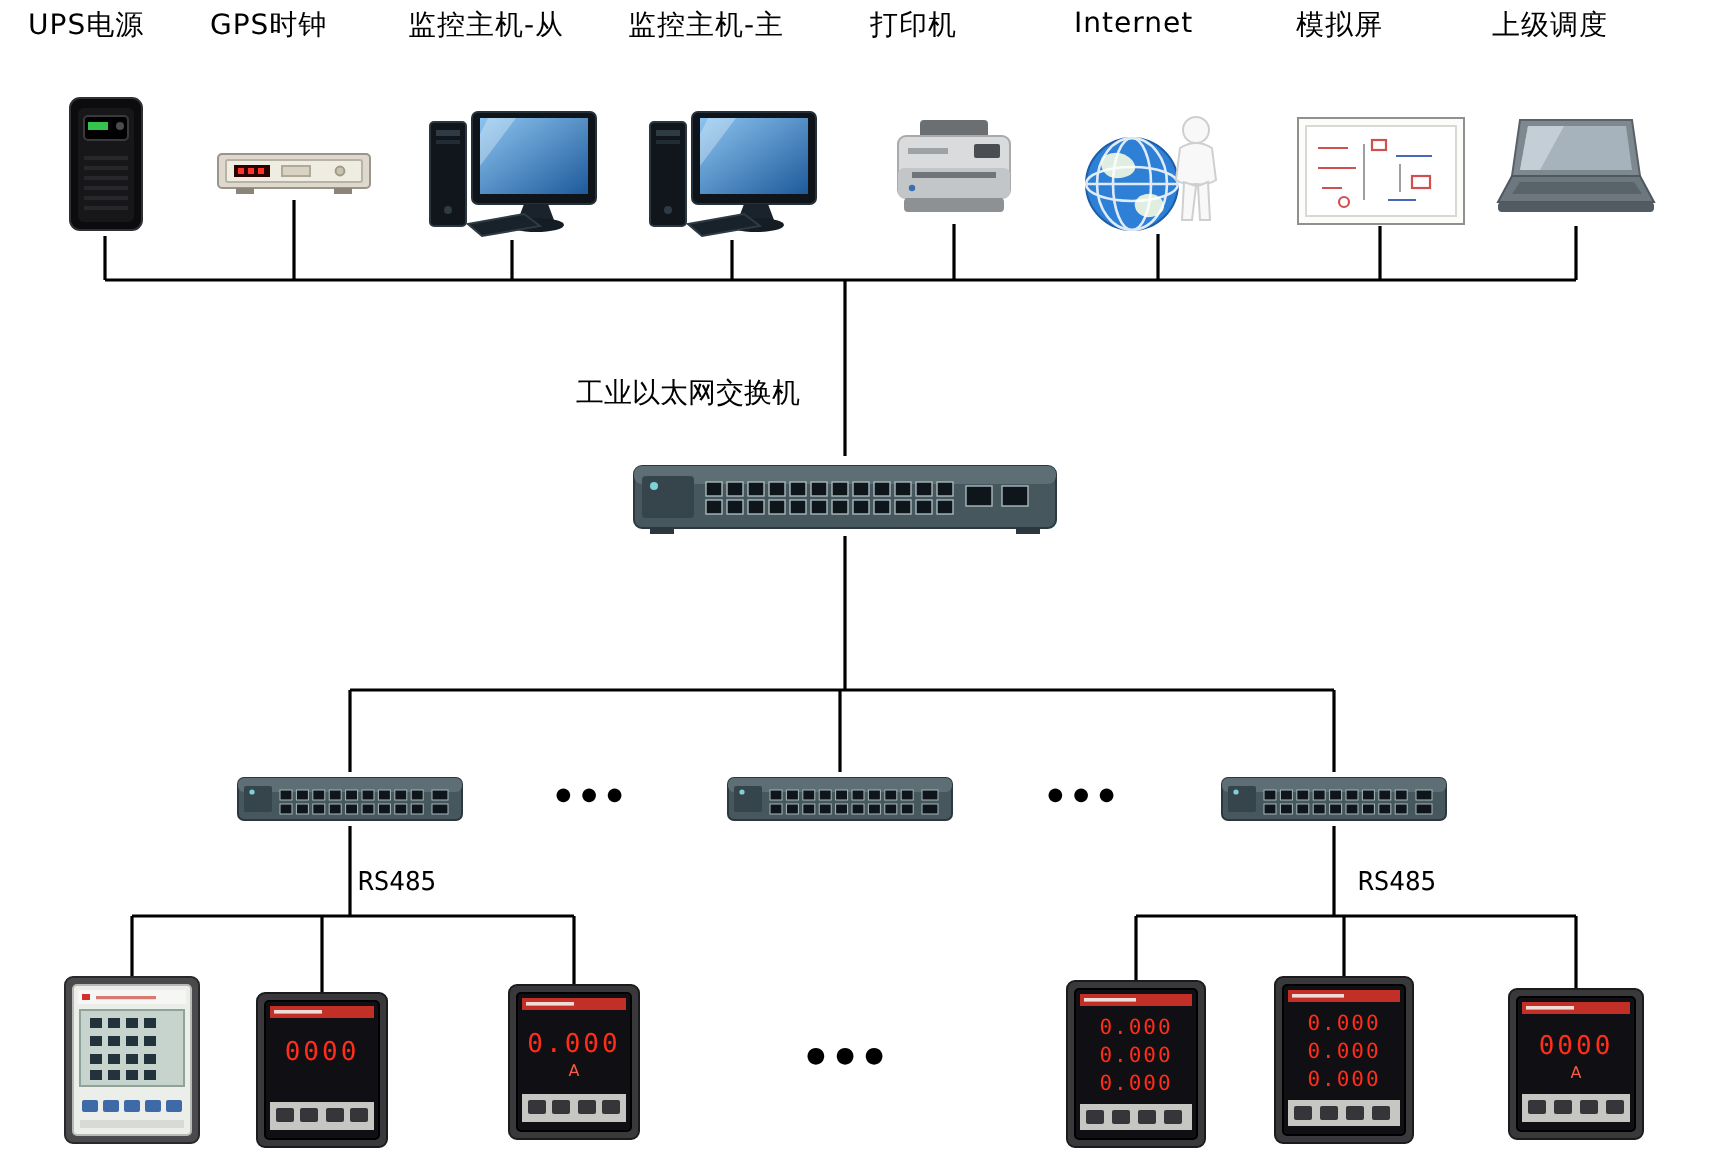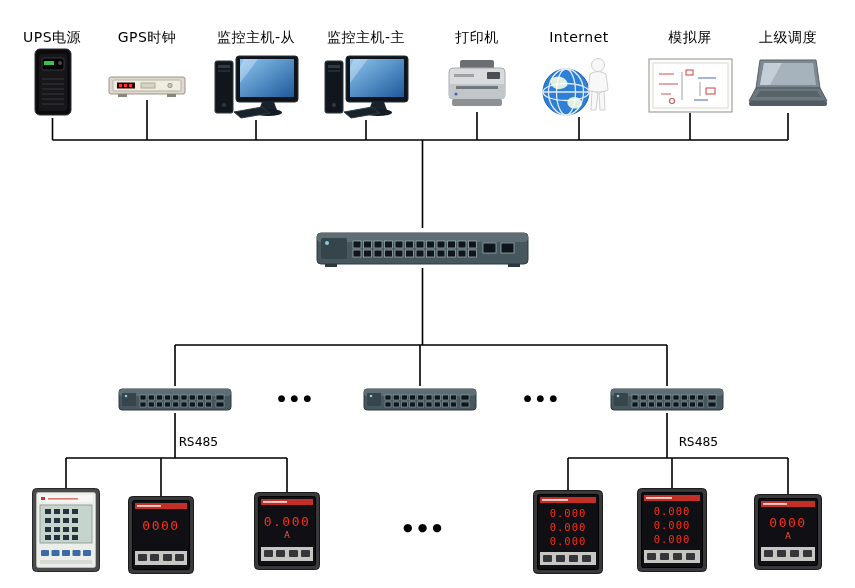--- a/index.html
+++ b/index.html
@@ -1,21 +1,21 @@
 <!DOCTYPE html>
 <html><head>
 <meta charset="utf-8">
 <style>
   * { margin:0; padding:0; box-sizing:border-box; }
   html,body { background:#fff; }
   body { font-family:"DejaVu Sans","Liberation Sans",sans-serif; }
   #canvas { position:relative; width:855px; height:588px; background:#ffffff; overflow:hidden; }
   #wires { position:absolute; left:0; top:0; width:855px; height:588px; z-index:0; }
   .dev { position:absolute; z-index:2; }
-  .dev-label { position:absolute; top:29px; z-index:2; text-align:center;
+  .dev-label { position:absolute; top:4px; z-index:2; text-align:left;
                font-size:14px; color:#000; white-space:nowrap; letter-spacing:.5px; }
   .caption { position:absolute; z-index:2; font-size:14px; color:#000; white-space:nowrap; }
   .rs485 { position:absolute; z-index:2; font-size:13px; color:#000000;
            font-family:"DejaVu Sans Mono","Liberation Mono",monospace; }
   .dots { position:absolute; z-index:2; text-align:center; color:#000;
           letter-spacing:5px; line-height:1; }
   .dots-sm { font-size:9px; }
   .dots-lg { font-size:11px; }
   svg text.seg  { font-family:"DejaVu Sans Mono","Liberation Mono",monospace; font-size:13px; fill:#ff2d1a; letter-spacing:1.5px; }
   svg text.seg3 { font-family:"DejaVu Sans Mono","Liberation Mono",monospace; font-size:10.5px; fill:#ff2d1a; letter-spacing:1px; }
@@ -183,20 +183,21 @@
     <svg width="80" height="55" viewBox="0 0 80 55">
       <path d="M12 2 L68 2 L72 30 L8 30 Z" fill="#7e888f" stroke="#59626a"></path>
       <path d="M16 5 L65 5 L68 27 L12 27 Z" fill="#a7b3bc"></path>
       <path d="M16 5 L34 5 L22 27 L12 27 Z" fill="#c3ced6"></path>
       <path d="M8 30 L72 30 L79 43 L1 43 Z" fill="#6d777e" stroke="#4f585f"></path>
       <path d="M12 33 L69 33 L73 39 L8 39 Z" fill="#59636a"></path>
       <rect x="1" y="43" width="78" height="5" rx="2" fill="#525b62"></rect>
     </svg>
   </div>
 
+  <div class="caption" style="left:288px;top:188px">工业以太网交换机</div>
 
   <div class="dev" style="left:315px;top:228px">
     <svg width="215" height="40" viewBox="0 0 215 40">
       <rect x="2" y="5" width="211" height="31" rx="4" fill="#47575e" stroke="#2c383e"></rect>
       <rect x="2" y="5" width="211" height="9" rx="4" fill="#5d6e75"></rect>
       <rect x="6" y="10" width="26" height="21" rx="2" fill="#36454c"></rect>
       <circle cx="12" cy="15" r="2" fill="#7fd0d8"></circle>
       <g fill="#0e161c" stroke="#a8b8bc" stroke-width="0.7">
         <rect x="38" y="13" width="8" height="7"></rect>
           <rect x="48.5" y="13" width="8" height="7"></rect>

